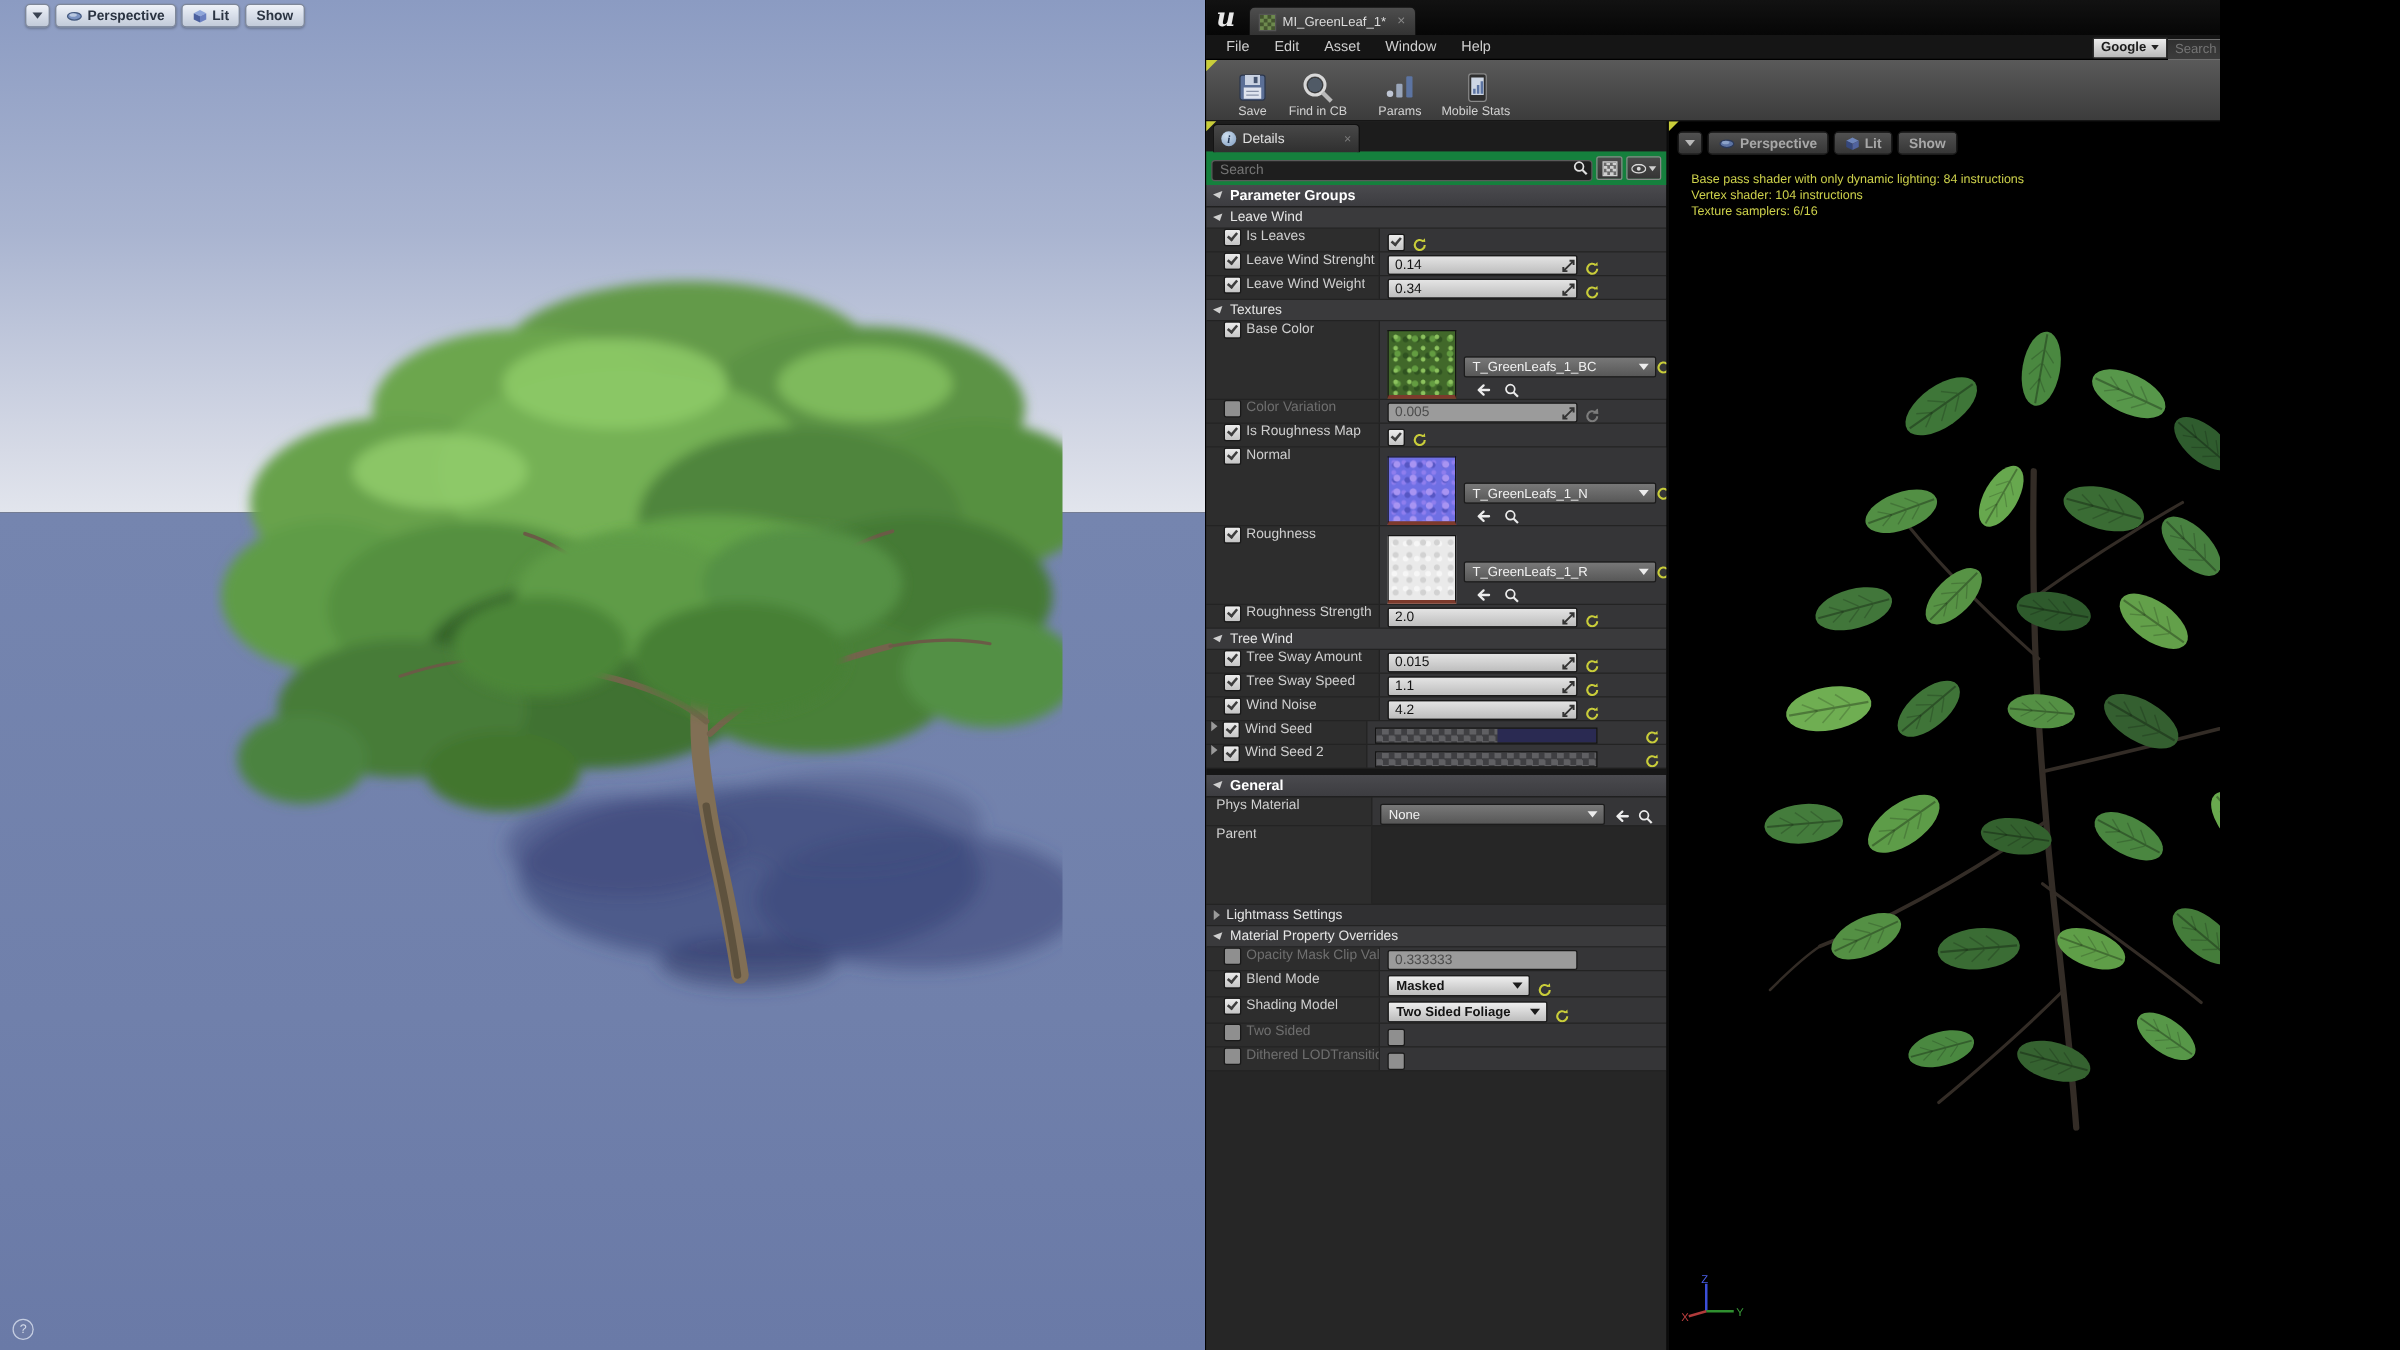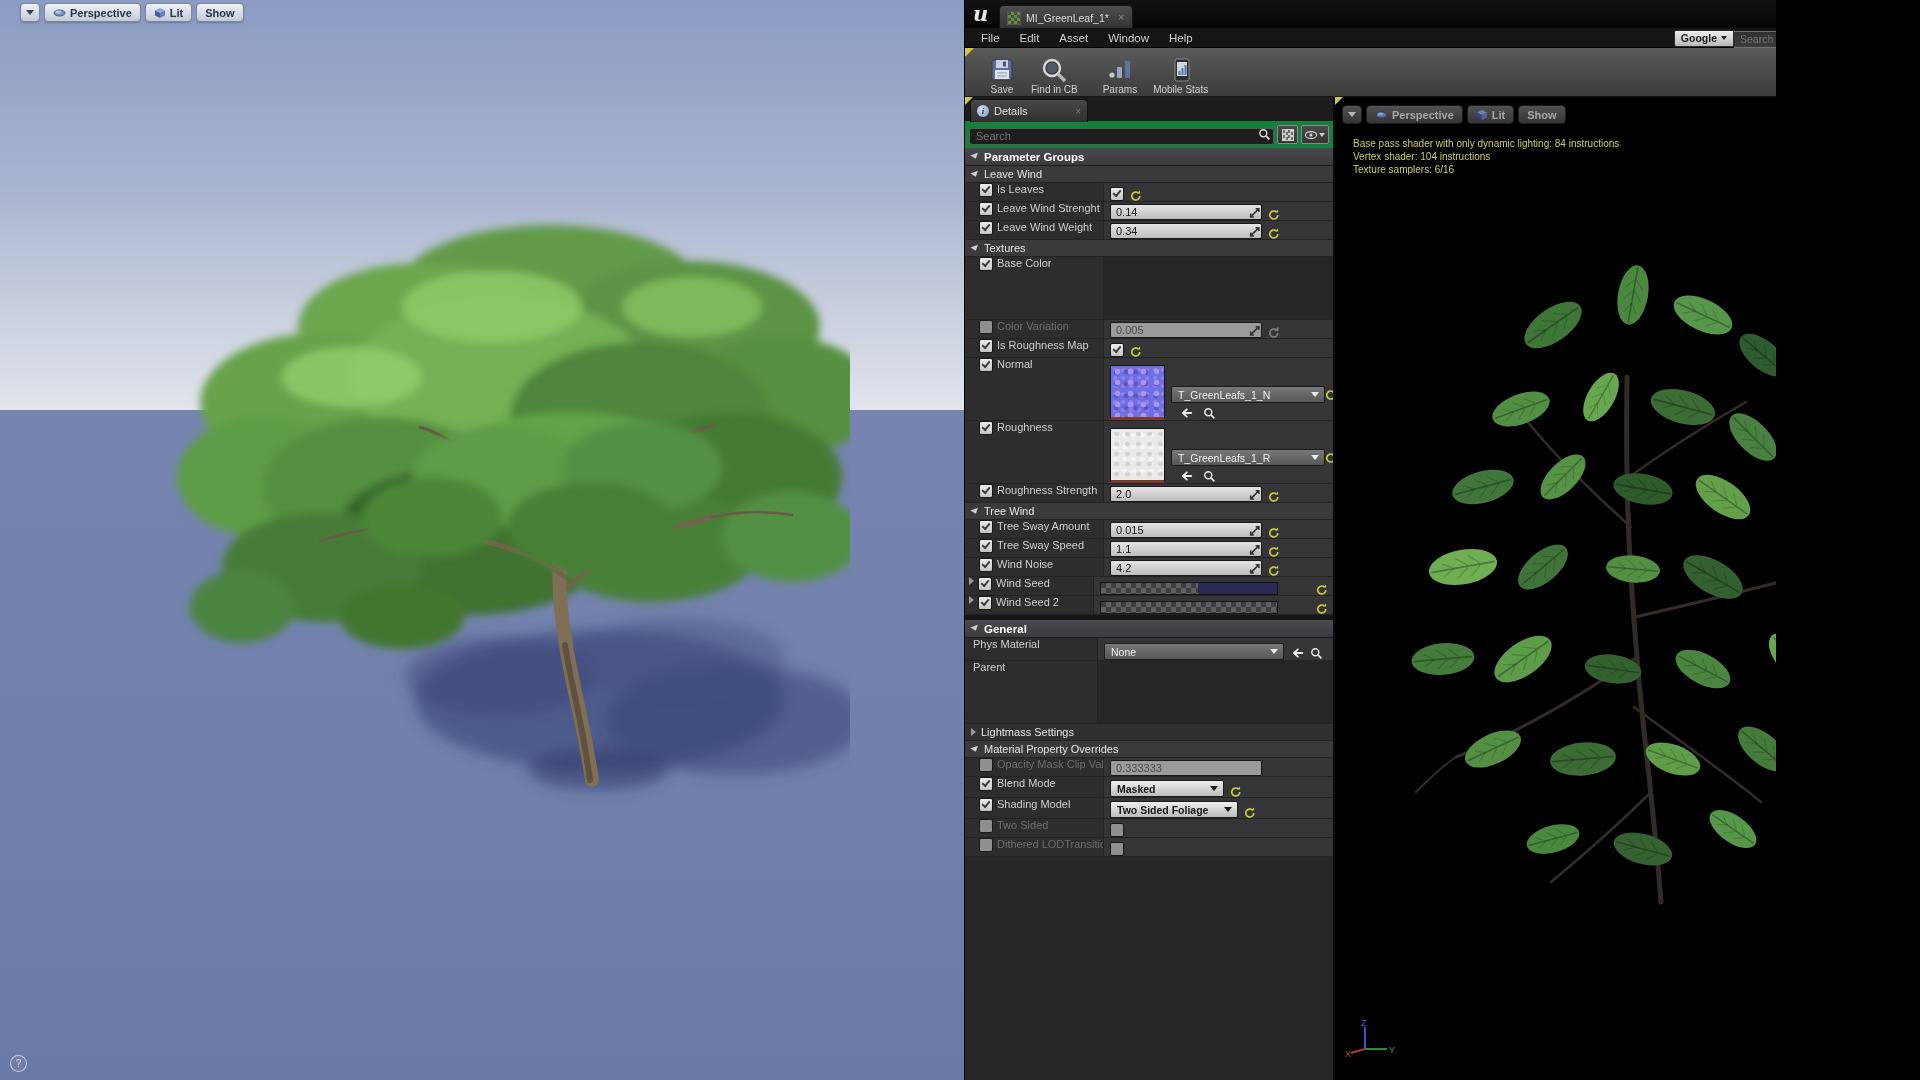--- a/index.html
+++ b/index.html
@@ -493,20 +493,43 @@
 
           <div class="cat">
             <span class="tri-open"></span>
             <span>Textures</span>
           </div>
           <div class="prow tall">
             <div class="lblc">
                 <span class="chk on"></span>
                 <span class="lbl-txt">Base Color</span>
               </div>
+            <div class="valc">
+              <div class="thumb55 tex-leaf"></div>
+              <div class="tex-right">
+                <div class="tex-row1">
+                  <div class="combo darkc" style="width:152px">
+                      <span class="cv">T_GreenLeafs_1_BC</span>
+                      <span class="caret"></span>
+                    </div>
+                  <span class="spacer"></span>
+                  <span class="reset"><svg width="11" height="11" viewBox="0 0 11 11" style="color:#c9cd3a">
+                        <use href="#ico-reset"></use>
+                      </svg></span>
+                </div>
+                <div class="tex-row2">
+                  <svg width="14" height="14" viewBox="0 0 16 16">
+                      <use href="#ico-back"></use>
+                    </svg>
+                  <svg width="13" height="13" viewBox="0 0 16 16">
+                      <use href="#ico-mag"></use>
+                    </svg>
+                </div>
+              </div>
+            </div>
           </div>
           <div class="prow dim">
             <div class="lblc">
                 <span class="chk off-dim"></span>
                 <span class="lbl-txt">Color Variation</span>
               </div>
             <div class="valc">
               <div class="spin w150 dis">
                   <span class="v">0.005</span>
                   <svg class="grip" viewBox="0 0 10 10">

